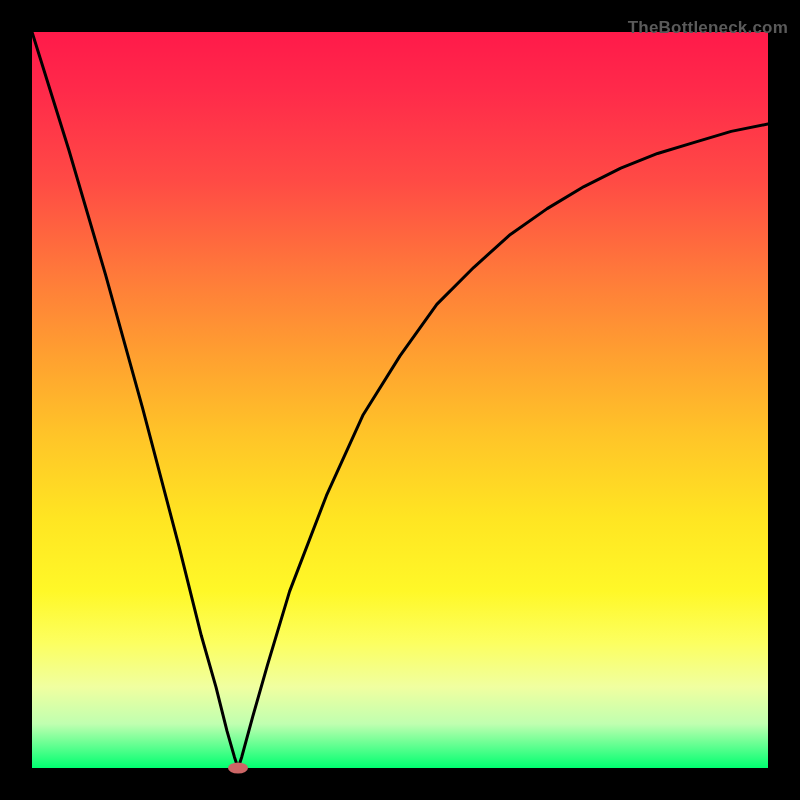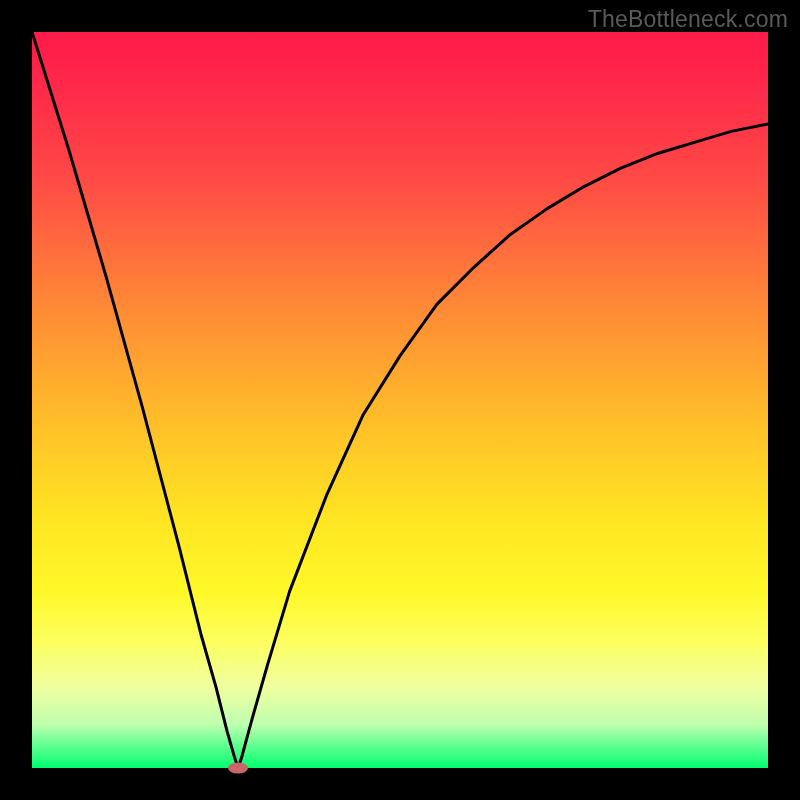--- a/index.html
+++ b/index.html
@@ -27,26 +27,26 @@
       #fff828 76%,
       #fcff60 83%,
       #f0ffa0 89%,
       #c0ffb0 94%,
       #60ff90 97%,
       #00ff70 100%
     );
   }
   .watermark {
     position: absolute;
-    top: 6px;
+    top: 18px;
     right: 12px;
     color: #5a5a5a;
     font-family: Arial, Helvetica, sans-serif;
-    font-size: 23px;
-    font-weight: 400;
+    font-size: 17px;
+    font-weight: 700;
     letter-spacing: 0.2px;
   }
   .curve-svg {
     position: absolute;
     left: 32px;
     top: 32px;
     width: 736px;
     height: 736px;
   }
   .marker {

